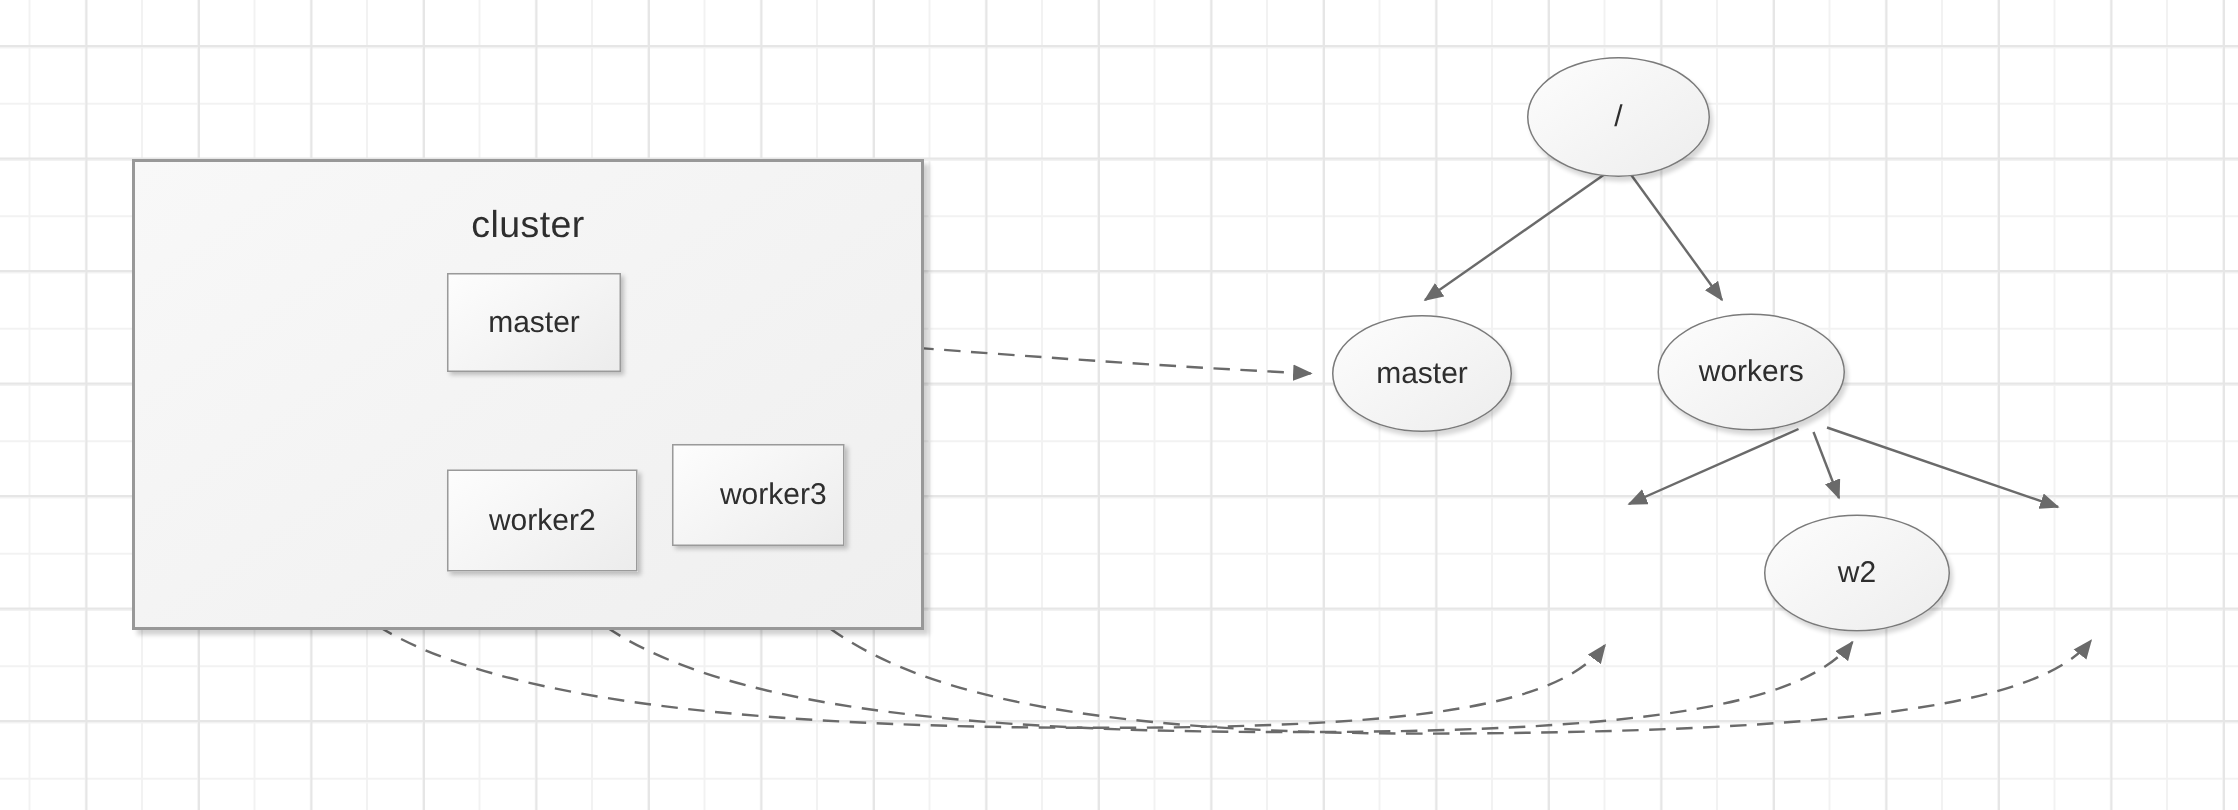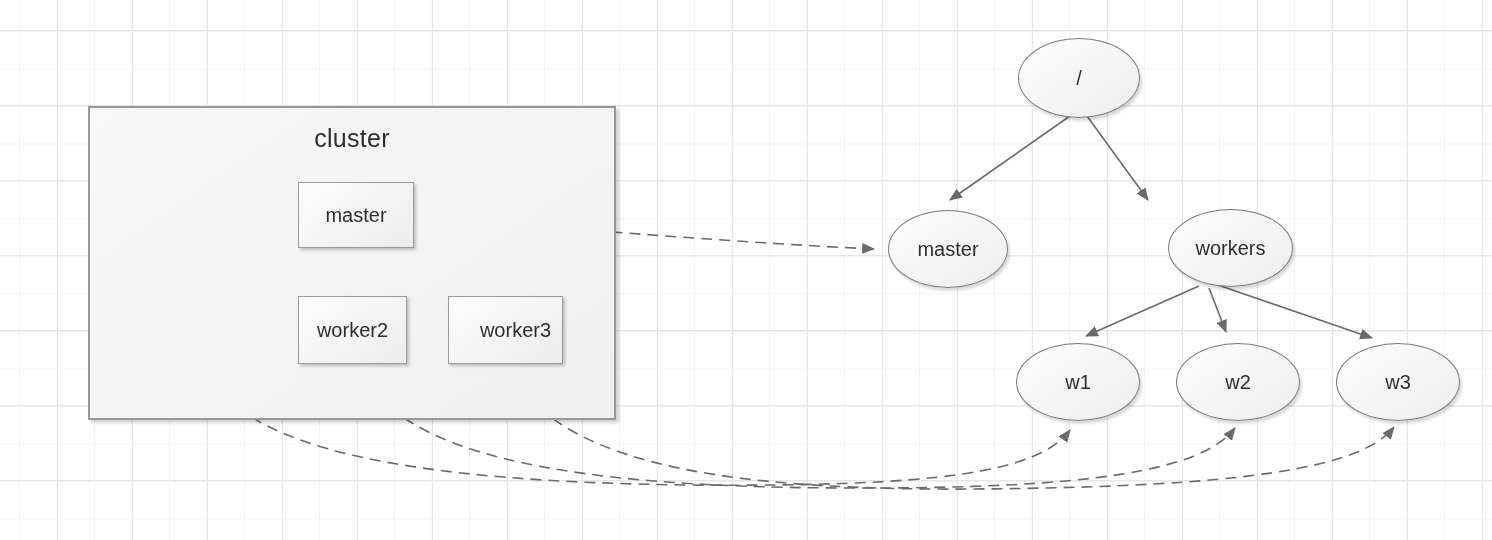--- a/index.html
+++ b/index.html
@@ -34,49 +34,49 @@
   }
   .edge.dashed { stroke-dasharray: 11 7; }
   .node-box, .cluster, .node-ellipse { position: absolute; box-sizing: border-box; }
   .cluster {
     left: 88px; top: 106px; width: 528px; height: 314px;
     background: linear-gradient(145deg, #f8f8f8 0%, #efefef 100%);
     border: 2px solid #989898;
     box-shadow: 3px 3px 3px rgba(0,0,0,0.18);
   }
   .cluster-title {
-    margin-top: 16px;
+    margin-top: 28px;
     text-align: center;
     font-size: 25px;
     font-weight: 500;
     letter-spacing: 0.3px;
     color: #2e2e2e;
   }
   .node-box {
     display: flex; align-items: center; justify-content: center;
     background: linear-gradient(145deg, #fdfdfd 0%, #ececec 100%);
     border: 1.5px solid #9a9a9a;
     box-shadow: 2px 2px 3px rgba(0,0,0,0.22);
     font-size: 20px;
   }
   .box-master  { left: 298px; top: 182px; width: 116px; height: 66px; }
   .box-worker1 { left: 146px; top: 296px; width: 115px; height: 68px; }
-  .box-worker2 { left: 298px; top: 296px; width: 109px; height: 68px; align-items: center; }
+  .box-worker2 { left: 298px; top: 313px; width: 127px; height: 68px; align-items: center; }
   .box-worker3 { left: 448px; top: 296px; width: 115px; height: 68px; padding-left: 20px; }
   .node-ellipse {
     display: flex; align-items: center; justify-content: center;
     border-radius: 50%;
     background: linear-gradient(145deg, #fdfdfd 0%, #ededed 100%);
     border: 1.5px solid #7a7a7a;
     box-shadow: 2px 3px 3px rgba(0,0,0,0.16);
     font-size: 20px;
   }
   .el-root    { left: 1018px; top: 38px;  width: 122px; height: 80px; }
   .el-master  { left: 888px;  top: 210px; width: 120px; height: 78px; }
-  .el-workers { left: 1168px; top: 209px; width: 125px; height: 78px; text-align: center; }
+  .el-workers { left: 1105px; top: 209px; width: 125px; height: 78px; text-align: center; }
   .el-w1      { left: 1016px; top: 343px; width: 124px; height: 78px; }
   .el-w2      { left: 1176px; top: 343px; width: 124px; height: 78px; text-align: center; }
   .el-w3      { left: 1336px; top: 343px; width: 124px; height: 78px; }
   .node-label { pointer-events: none; }
 </style>
 </head>
 <body>
 
 <div id="stage">
 
@@ -115,23 +115,17 @@
 
   <div class="node-ellipse el-root">
     <span class="node-label">/</span>
   </div>
   <div class="node-ellipse el-master">
     <span class="node-label">master</span>
   </div>
   <div class="node-ellipse el-workers">
     <span class="node-label">workers</span>
   </div>
-  <div class="node-ellipse el-w1">
-    <span class="node-label">w1</span>
-  </div>
   <div class="node-ellipse el-w2">
     <span class="node-label">w2</span>
-  </div>
-  <div class="node-ellipse el-w3">
-    <span class="node-label">w3</span>
   </div>
 
 </div>
 
 </body></html>

